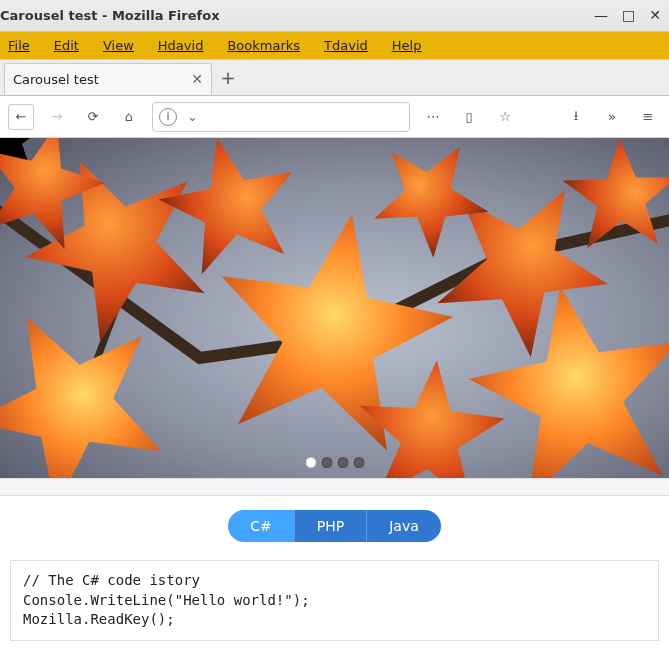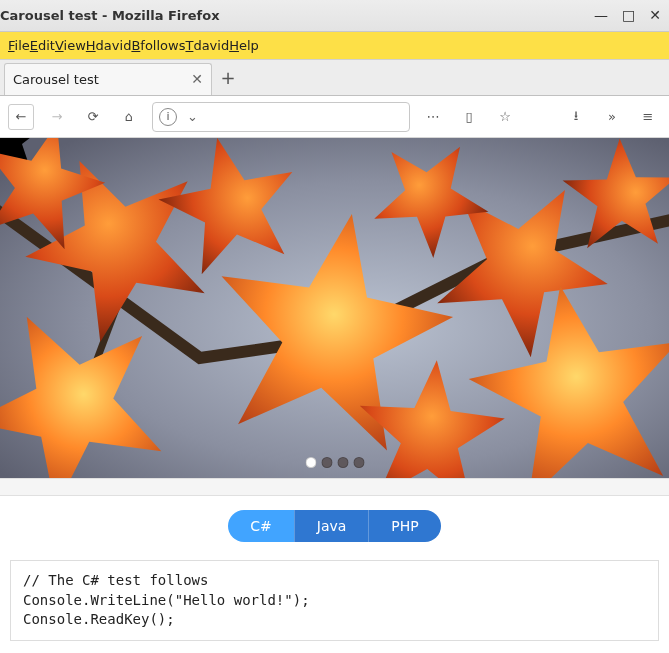--- a/index.html
+++ b/index.html
@@ -31,25 +31,27 @@
   display: flex;
   gap: 14px;
 }
 .titlebar .wbtns span {
   font-size: 14px;
   color: #333;
   cursor: pointer;
 }
 .menubar {
   height: 28px;
-  background: #fde047;
+  background: #eab308;
   display: flex;
   align-items: center;
   padding: 0 8px;
+  gap: 24px;
   border-bottom: 1px solid #d0d0d0;
+  text-decoration: underline;
 }
 .menubar .mitem {
   color: #222;
   cursor: pointer;
 }
 .menubar .mitem .und { text-decoration: underline; }
 .tabstrip {
   height: 36px;
   background: #ededed;
   display: flex;
@@ -210,21 +212,21 @@
     <span>□</span>
     <span>✕</span>
   </div>
 </div>
 
 <div class="menubar">
   <span class="mitem"><span class="und">F</span><span>ile</span></span>
   <span class="mitem"><span class="und">E</span><span>dit</span></span>
   <span class="mitem"><span class="und">V</span><span>iew</span></span>
   <span class="mitem"><span class="und">H</span><span>david</span></span>
-  <span class="mitem"><span class="und">B</span><span>follows</span></span>
+  <span class="mitem"><span class="und">B</span><span>ookmarks</span></span>
   <span class="mitem"><span class="und">T</span><span>david</span></span>
   <span class="mitem"><span class="und">H</span><span>elp</span></span>
 </div>
 
 <div class="tabstrip">
   <div class="tab">
     <span class="tlabel">Carousel test</span>
     <span class="tclose">✕</span>
   </div>
   <div class="newtab">+</div>
@@ -293,21 +295,21 @@
       <div class="dot"></div>
       <div class="dot"></div>
     </div>
   </div>
 
   <div class="spacer2"></div>
 
   <div class="tabs2">
     <div class="pillgroup">
       <div class="pill active">C#</div>
+      <div class="pill">PHP</div>
       <div class="pill">Java</div>
-      <div class="pill">PHP</div>
     </div>
   </div>
 
-  <div class="codebox"><span>// The C# test follows</span>
+  <div class="codebox"><span>// The C# code istory</span>
 <span>Console.WriteLine("Hello world!");</span>
-<span>Console.ReadKey();</span></div>
+<span>Mozilla.ReadKey();</span></div>
 </div>
 
 </body></html>

